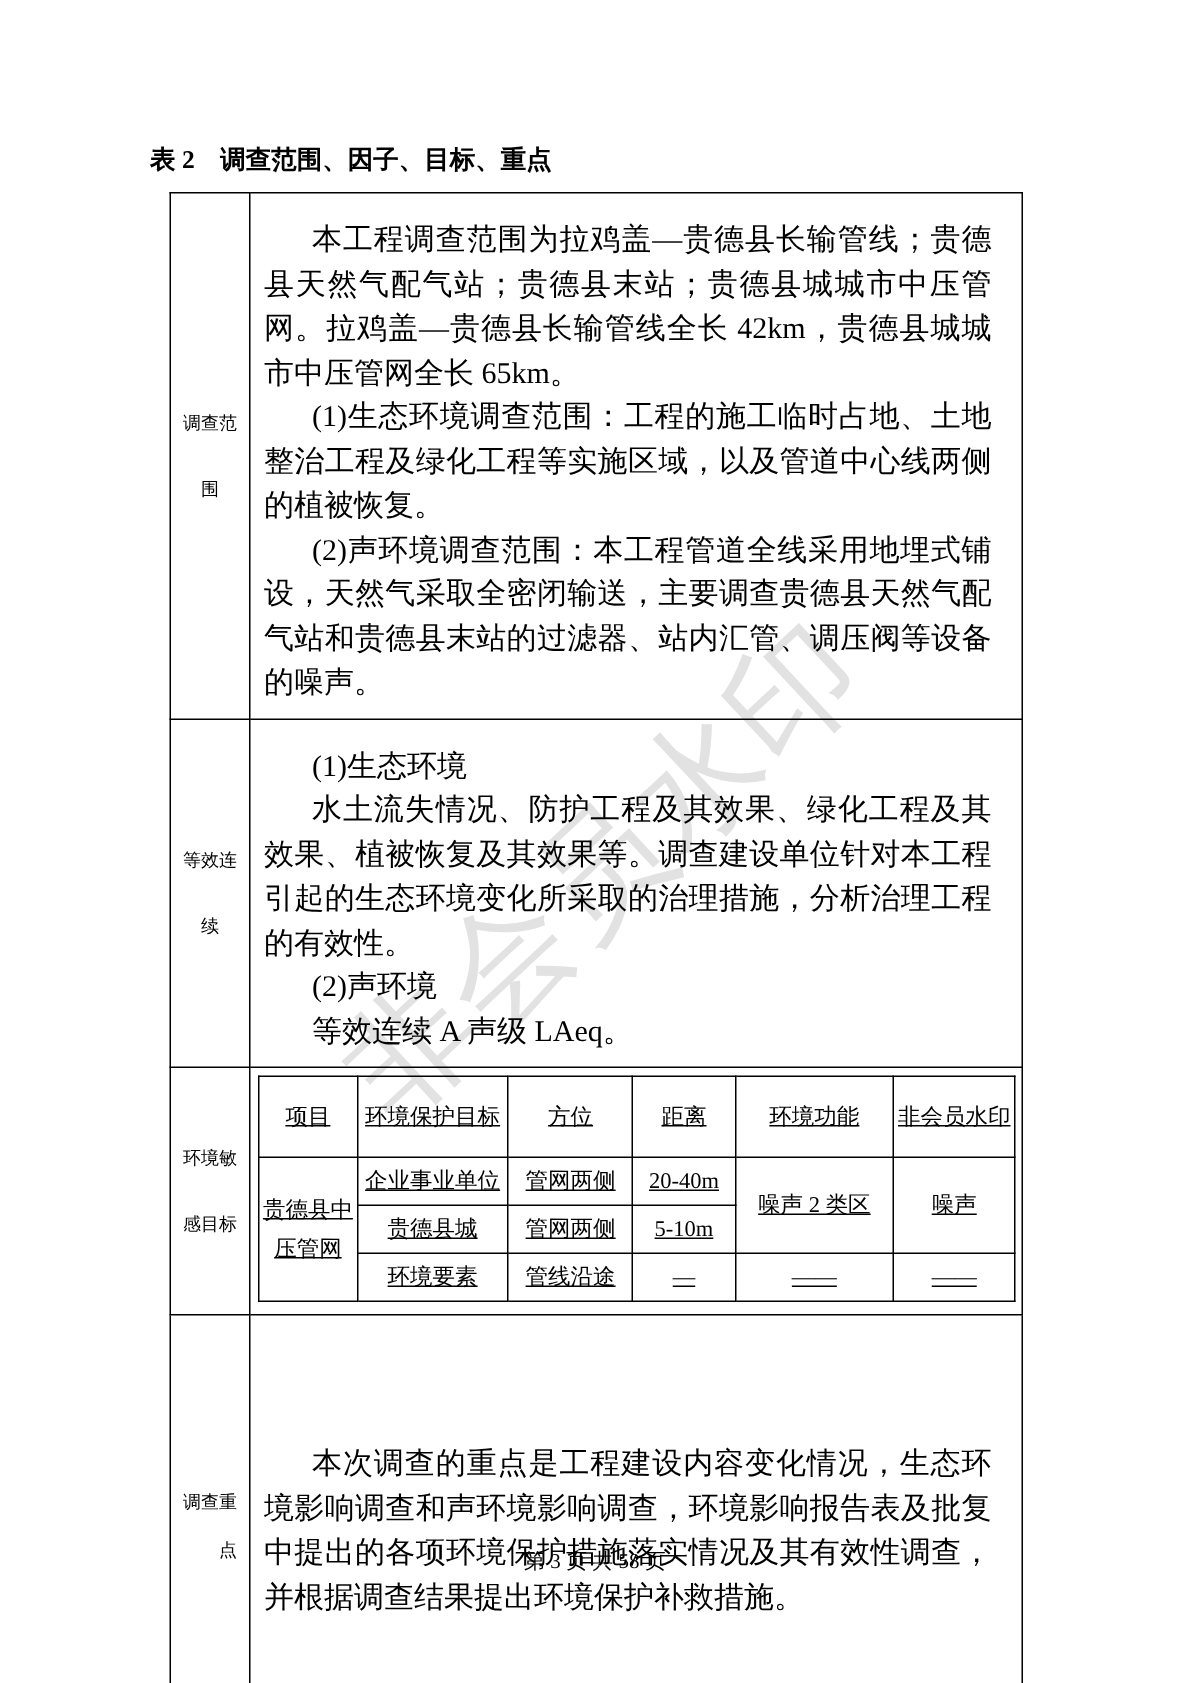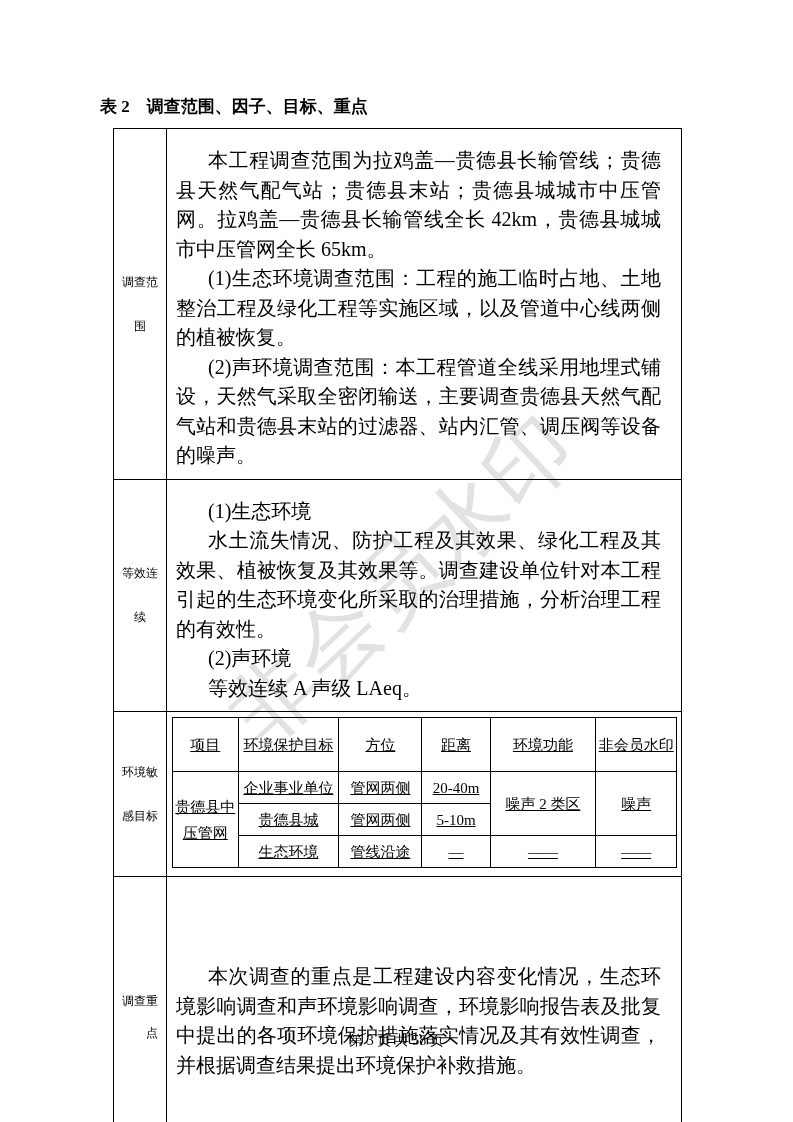--- a/index.html
+++ b/index.html
@@ -169,21 +169,21 @@
                 <td>20-40m</td>
                 <td rowspan="2">噪声 2 类区</td>
                 <td rowspan="2">噪声</td>
               </tr>
               <tr class="nt-row">
                 <td>贵德县城</td>
                 <td>管网两侧</td>
                 <td>5-10m</td>
               </tr>
               <tr class="nt-row">
-                <td>生态环境</td>
+                <td>环境要素</td>
                 <td>管线沿途</td>
                 <td>—</td>
                 <td>——</td>
                 <td>——</td>
               </tr>
             </tbody>
           </table>
         </td>
       </tr>
 

